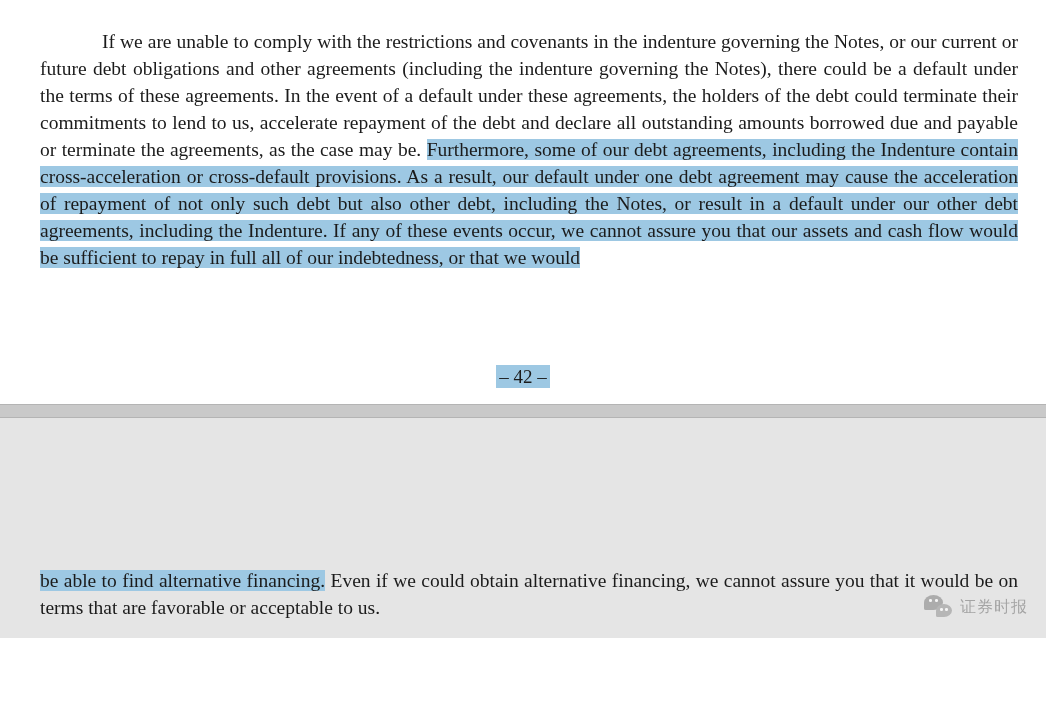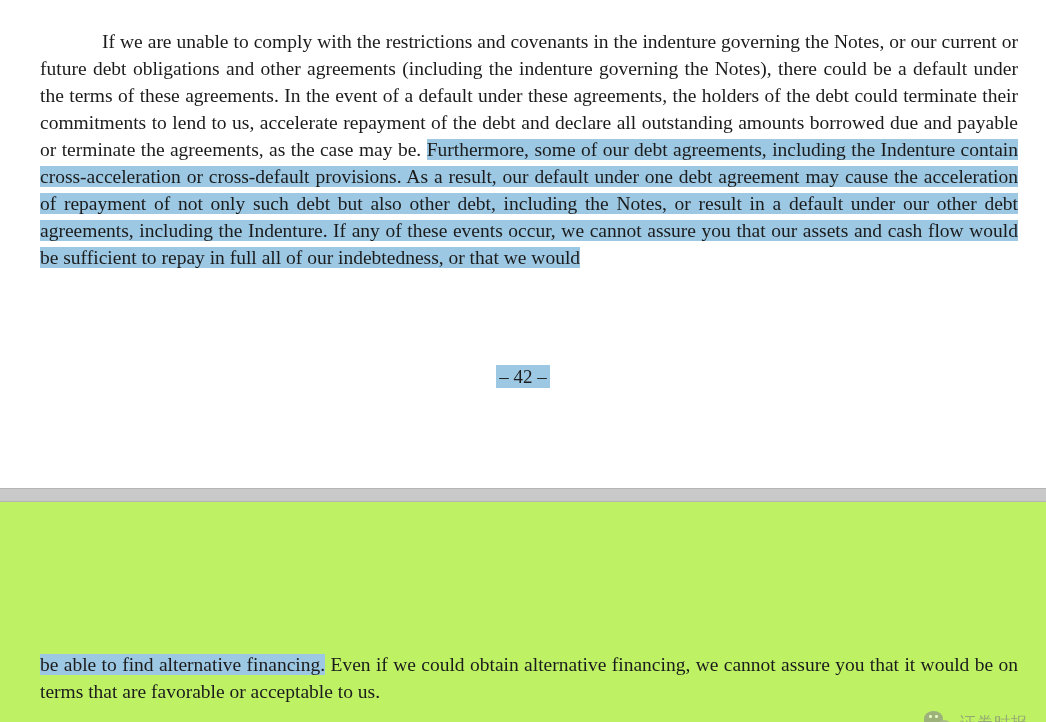--- a/index.html
+++ b/index.html
@@ -16,38 +16,38 @@
     position: relative;
   }
 
   .page {
     position: relative;
     width: 1046px;
     background: #ffffff;
   }
 
   .page-top {
-    height: 488px;
+    height: 404px;
     padding: 16px;
     box-sizing: border-box;
     position: relative;
   }
 
   .page-gap {
     height: 14px;
     background: #c9c9c9;
     border-top: 1px solid #b4b4b4;
     border-bottom: 1px solid #b4b4b4;
     box-sizing: border-box;
   }
 
   .page-bottom {
-    height: 252px;
+    height: 220px;
     position: relative;
-    background: #bef264;
+    background: #e5e5e5;
   }
 
   .body-text {
     font-size: 19.5px;
     line-height: 27px;
     text-align: justify;
     text-justify: inter-word;
     color: #1b1b1b;
   }
 

